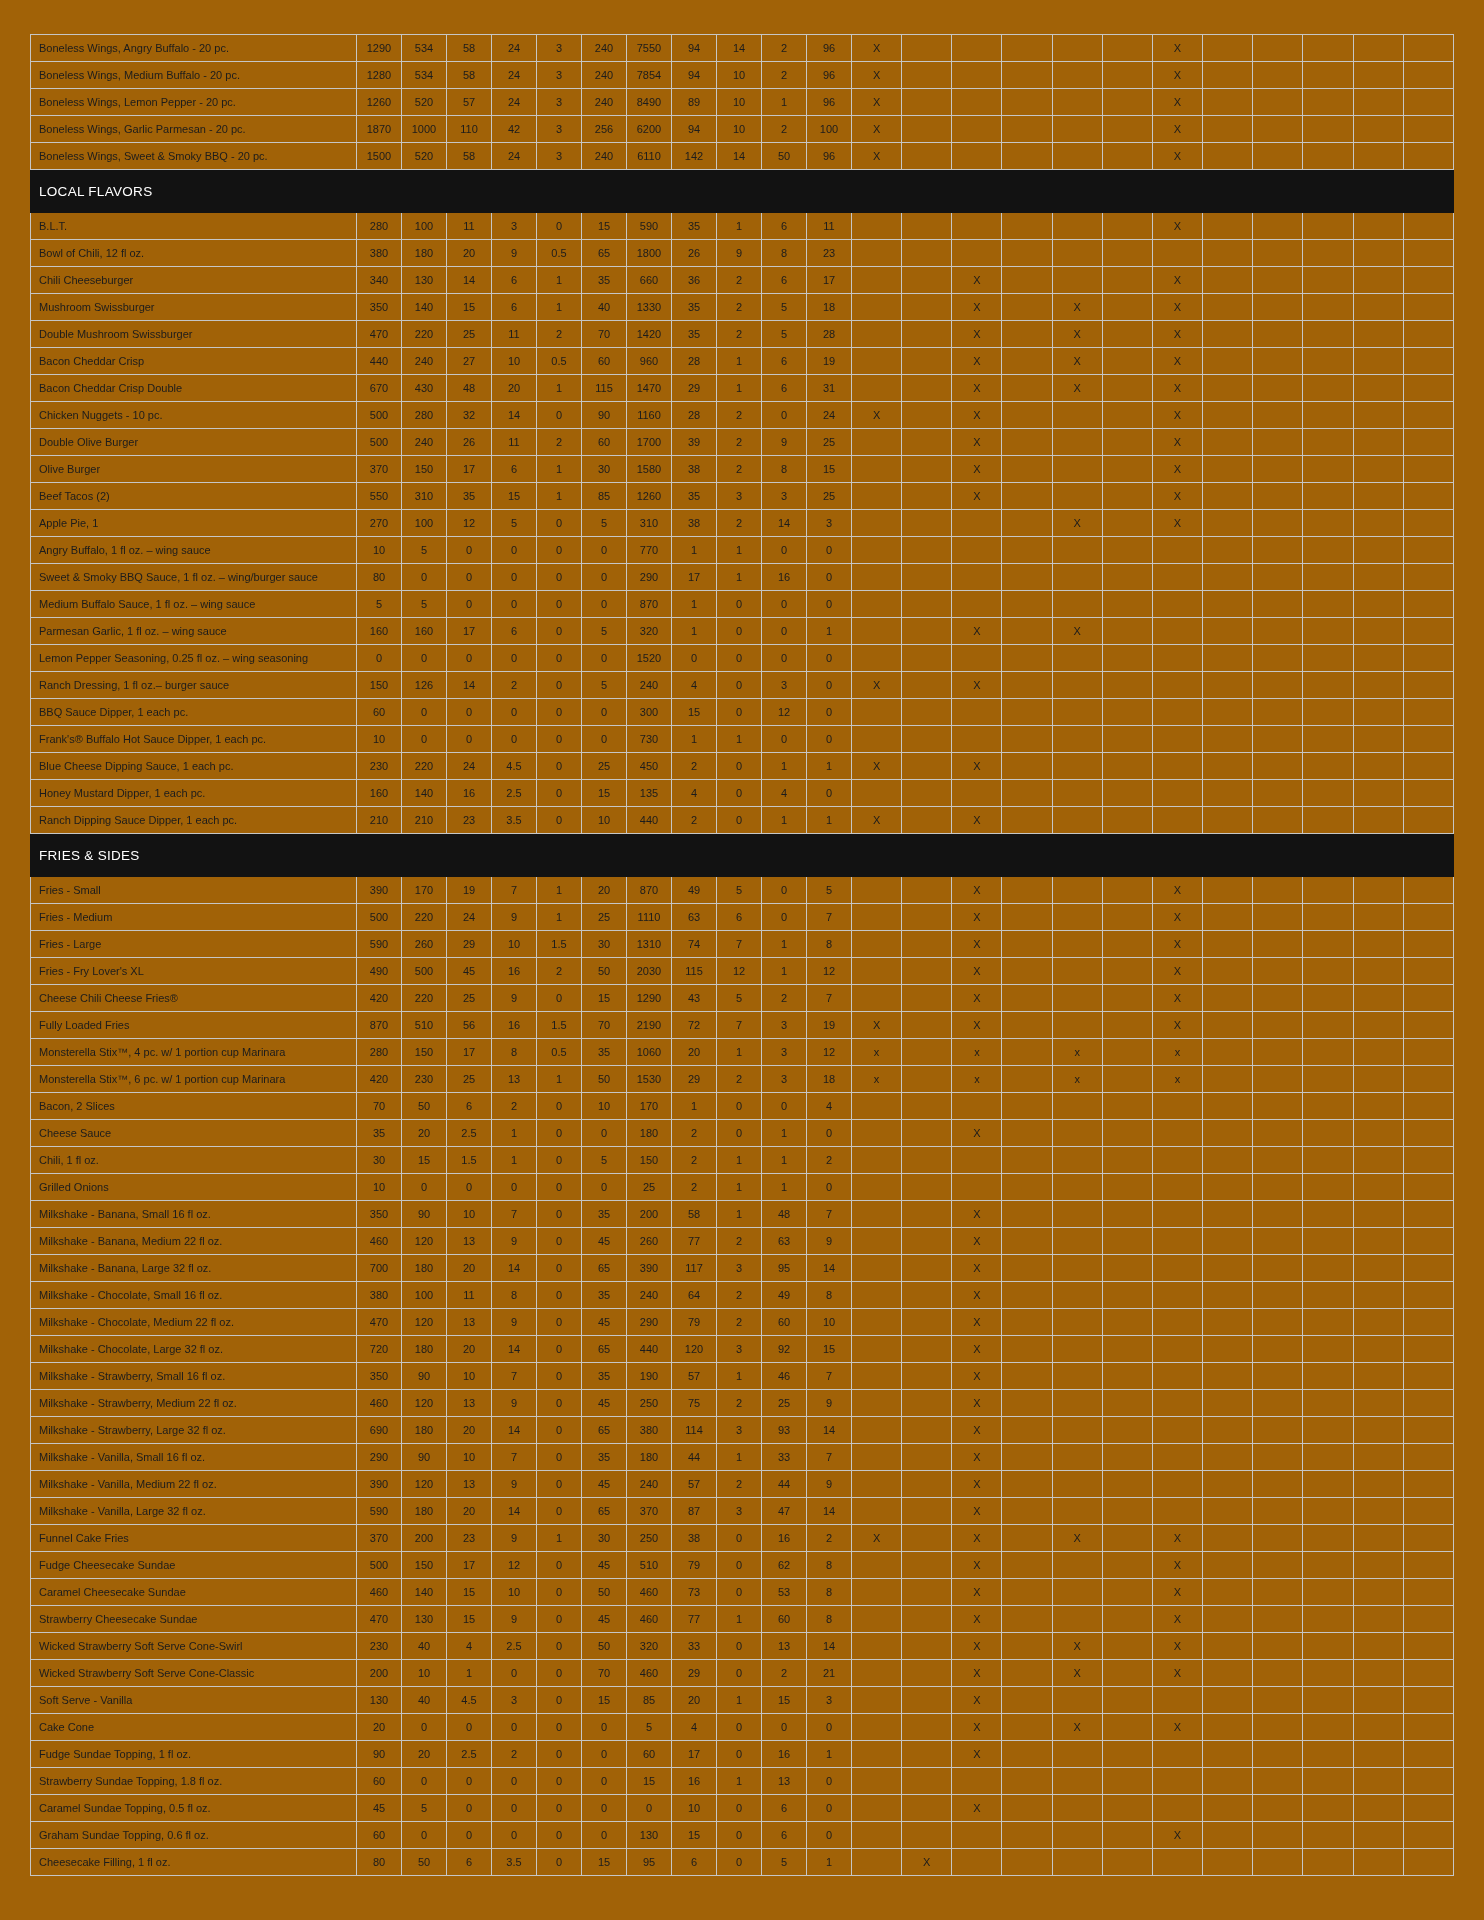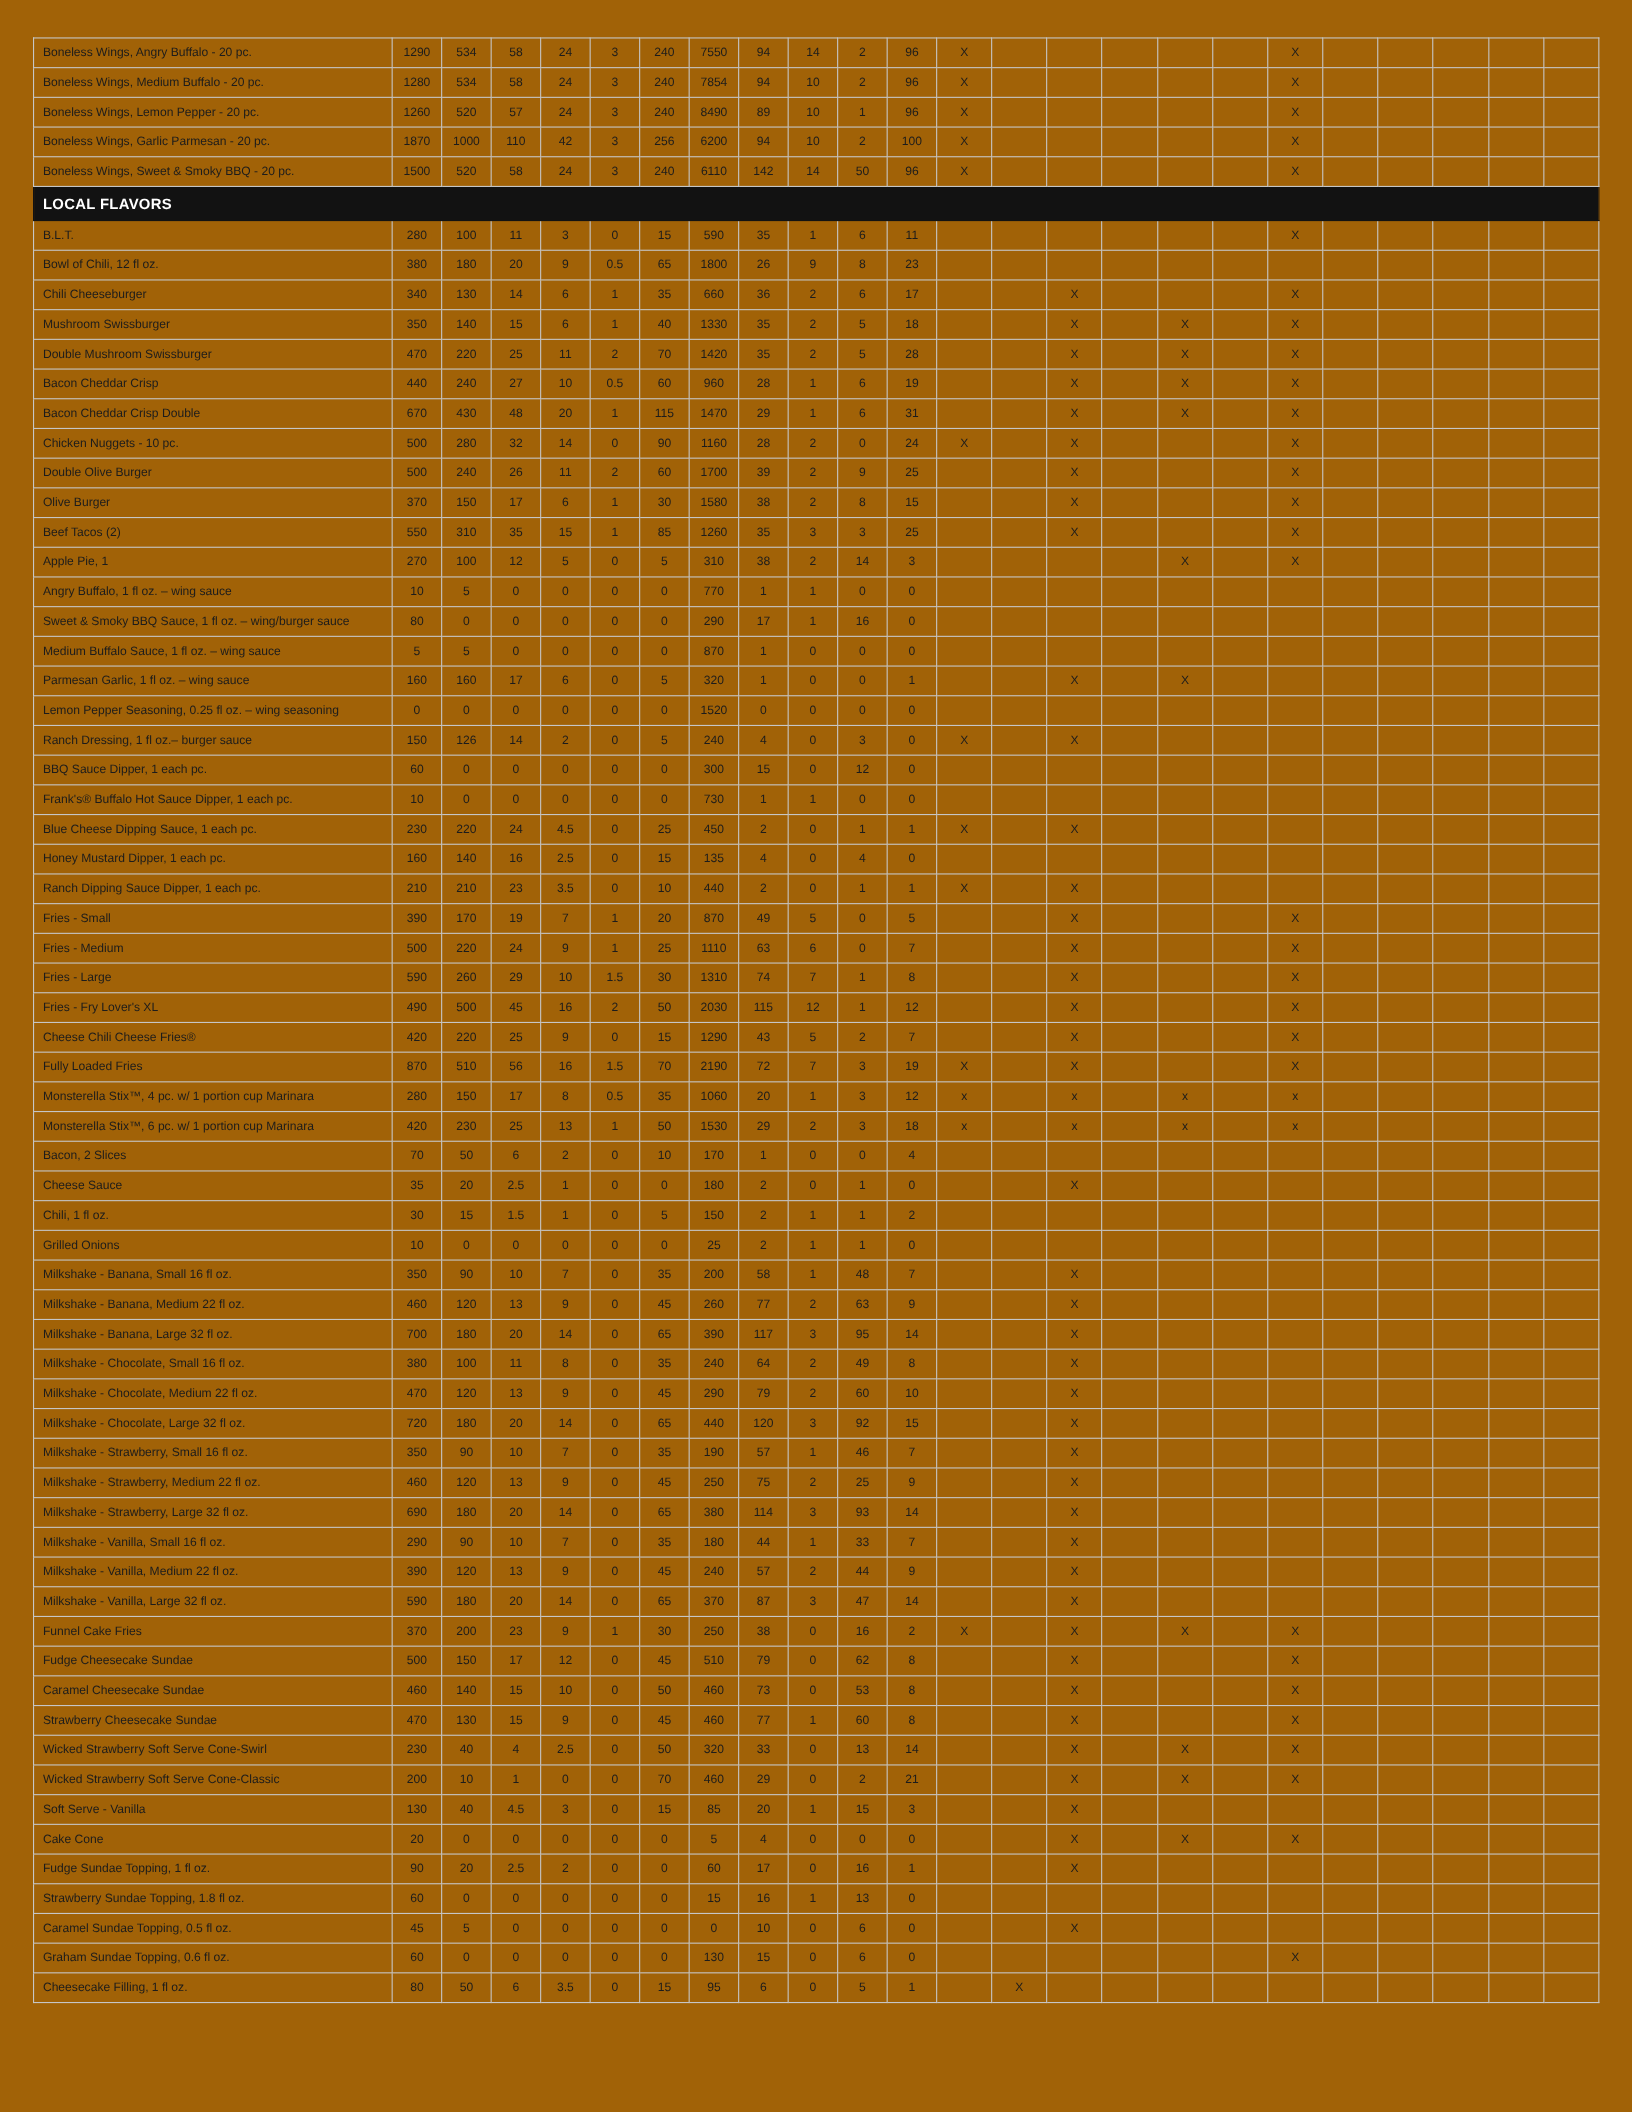--- a/index.html
+++ b/index.html
@@ -25,26 +25,26 @@
     overflow: hidden;
     white-space: nowrap;
     vertical-align: middle;
   }
   td.name-cell { text-align: left; padding-left: 8px; }
   td.num-cell { text-align: center; }
   td.allergen-cell { text-align: center; }
   tr.section-row td {
     background: #121212;
     color: #ffffff;
-    font-weight: bold;
+    font-weight: normal;
     font-size: 13.5px;
     letter-spacing: 0.3px;
     padding-left: 8px;
     border: 1px solid #121212;
-    height: 31px;
+    height: 43px;
   }
   col.c-name { width: 326px; }
   col.c-num { width: 45px; }
 </style>
 </head>
 <body>
 
 <div class="page">
   <table class="nutrition">
     <colgroup id="table-cols">
@@ -798,20 +798,23 @@
           <td class="allergen-cell"></td>
           <td class="allergen-cell"></td>
           <td class="allergen-cell"></td>
           <td class="allergen-cell"></td>
           <td class="allergen-cell"></td>
           <td class="allergen-cell"></td>
           <td class="allergen-cell"></td>
           <td class="allergen-cell"></td>
           <td class="allergen-cell"></td>
         </tr>
+        <tr class="section-row">
+          <td colspan="24">FRIES &amp; SIDES</td>
+        </tr>
         <tr class="item-row">
           <td class="name-cell">Fries - Small</td>
           <td class="num-cell">390</td>
           <td class="num-cell">170</td>
           <td class="num-cell">19</td>
           <td class="num-cell">7</td>
           <td class="num-cell">1</td>
           <td class="num-cell">20</td>
           <td class="num-cell">870</td>
           <td class="num-cell">49</td>

